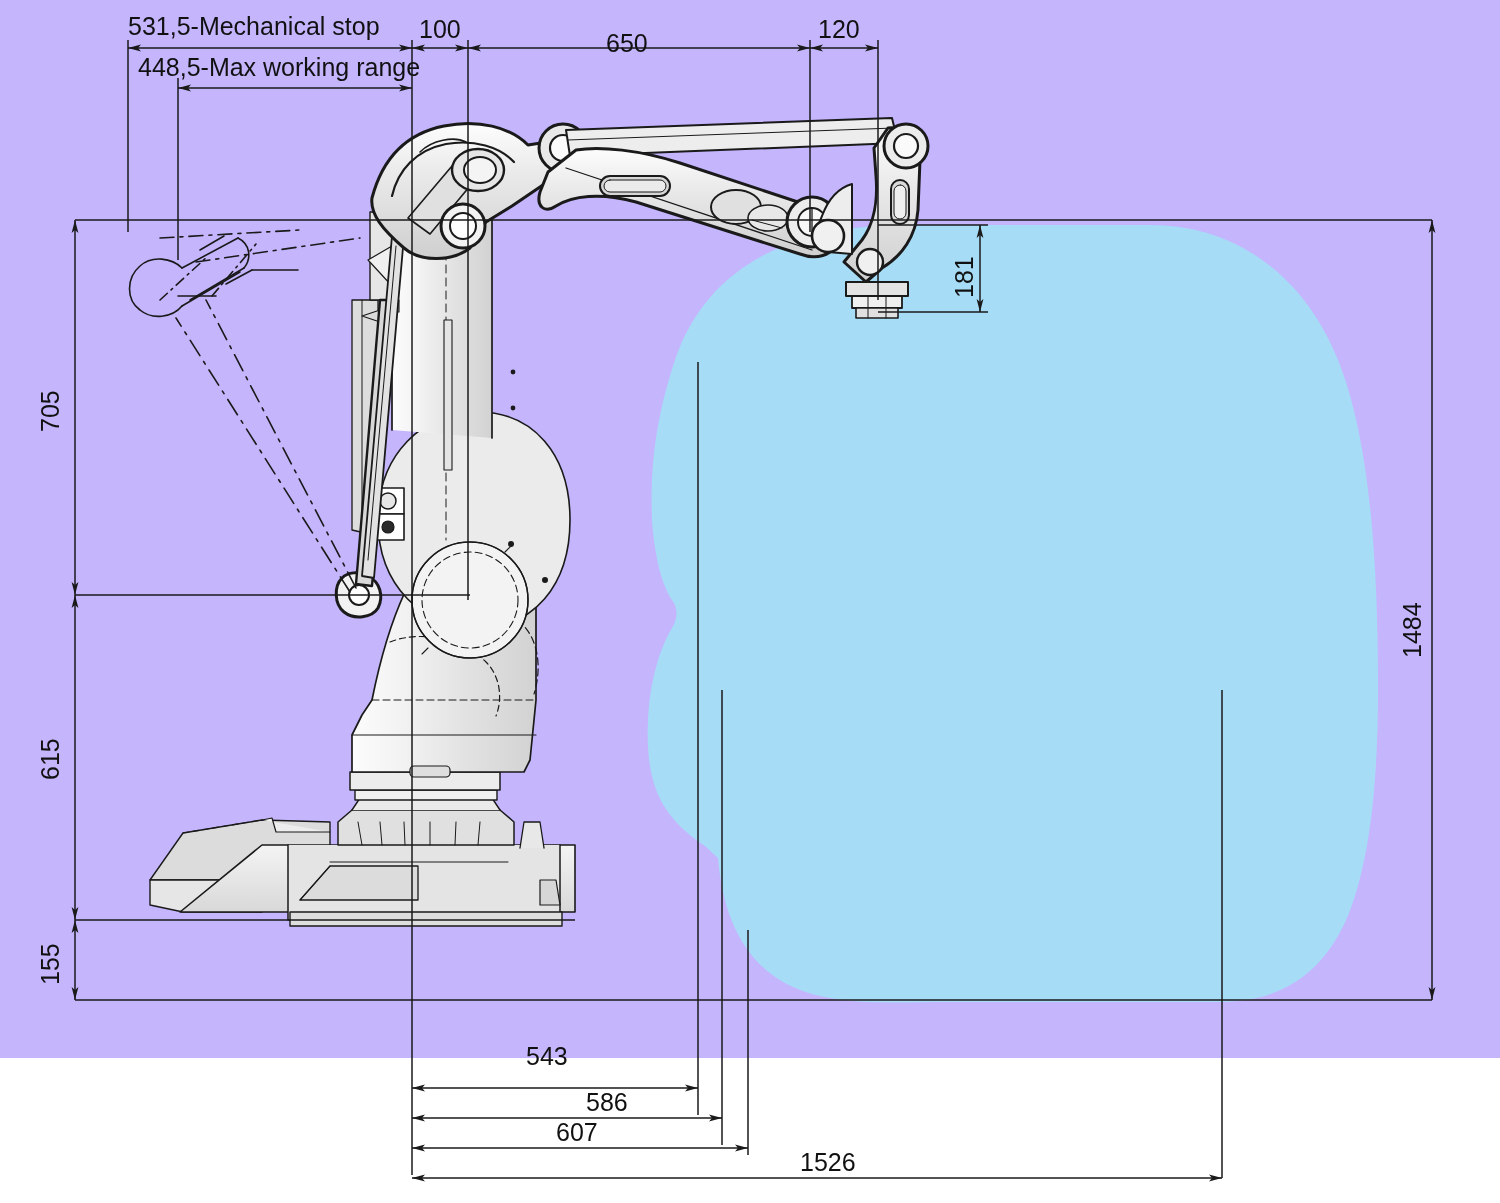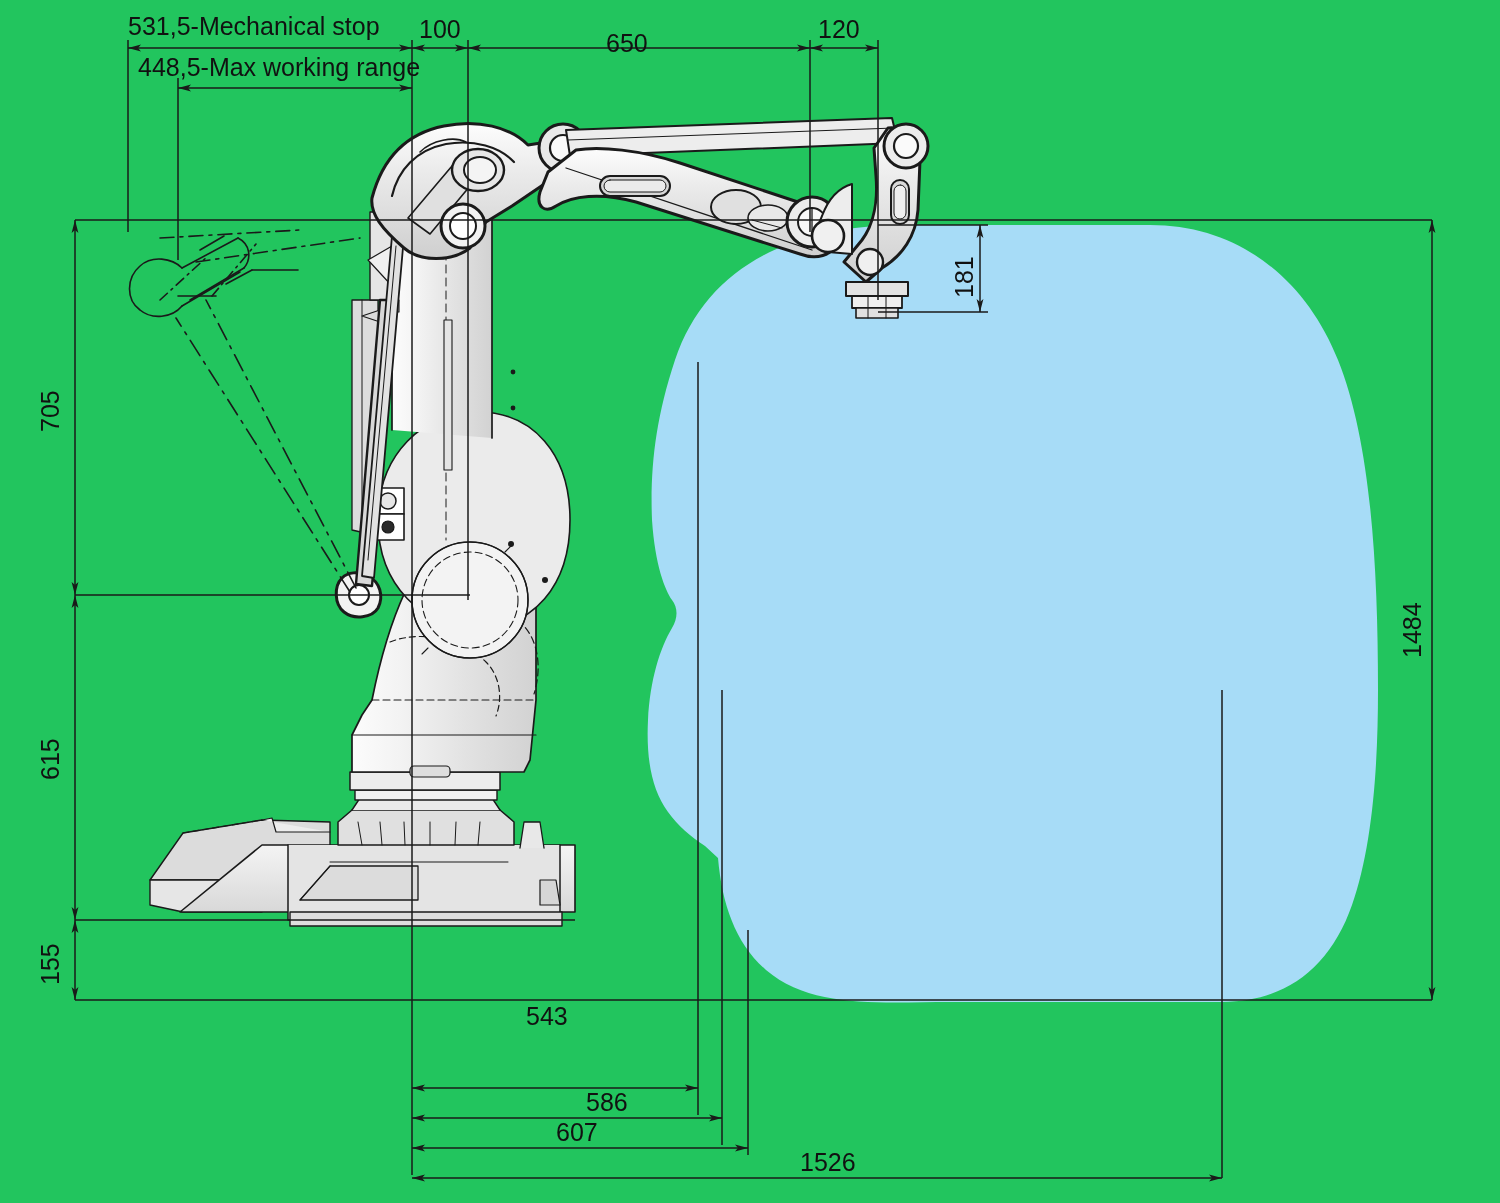--- a/index.html
+++ b/index.html
@@ -1,18 +1,18 @@
 <!DOCTYPE html>
 <html><head>
 <meta charset="utf-8">
 <title>Robot Work Envelope Drawing</title>
 <style>
   html,body{margin:0;padding:0;background:#ffffff;}
   body{width:1500px;height:1203px;font-family:"Liberation Sans", sans-serif;overflow:hidden;}
-  #sheet{position:relative;width:1500px;height:1203px;background:#22c55e;}
+  #sheet{position:relative;width:1500px;height:1058px;background:#c4b5fd;}
   #sheet svg{position:absolute;left:0;top:0;}
   .lbl{position:absolute;font-family:"Liberation Sans", sans-serif;font-size:25px;color:#111;white-space:nowrap;line-height:1;}
   .lbl.rot{transform-origin:left top;transform:rotate(-90deg);}
 </style>
 </head>
 <body>
 
 <div id="sheet">
 
 <svg width="1500" height="1203" viewBox="0 0 1500 1203" xmlns="http://www.w3.org/2000/svg">
@@ -294,21 +294,21 @@
 <div class="lbl rot" style="left:38px; top:432px;">705</div>
 
 <div class="lbl rot" style="left:38px; top:780px;">615</div>
 
 <div class="lbl rot" style="left:38px; top:985px;">155</div>
 
 <div class="lbl rot" style="left:1400px; top:658px;">1484</div>
 
 <div class="lbl rot" style="left:952px; top:298px;">181</div>
 
-<div class="lbl" style="left:526px; top:1004px;">543</div>
+<div class="lbl" style="left:526px; top:1044px;">543</div>
 
 <div class="lbl" style="left:538px; top:1090px;margin-left:48px;">586</div>
 
 <div class="lbl" style="left:556px; top:1120px;">607</div>
 
 <div class="lbl" style="left:800px; top:1150px;">1526</div>
 
 </div>
 
 </body></html>

